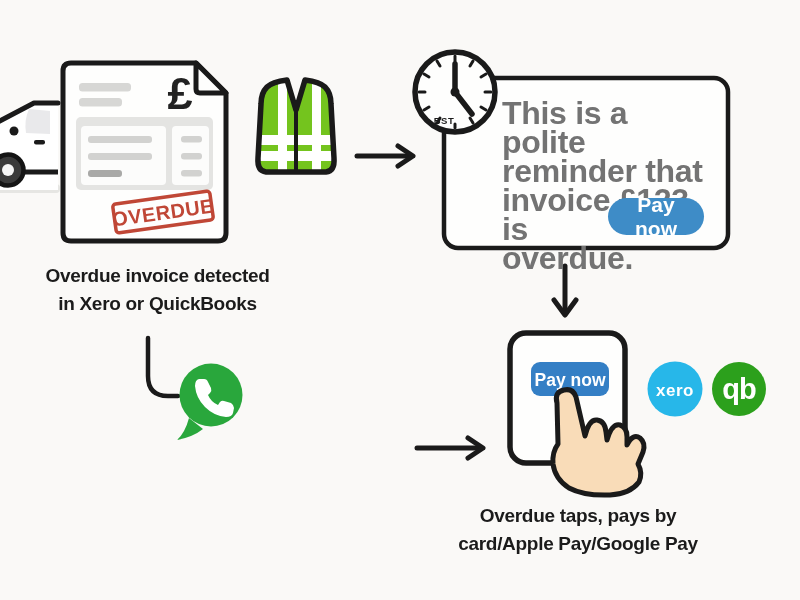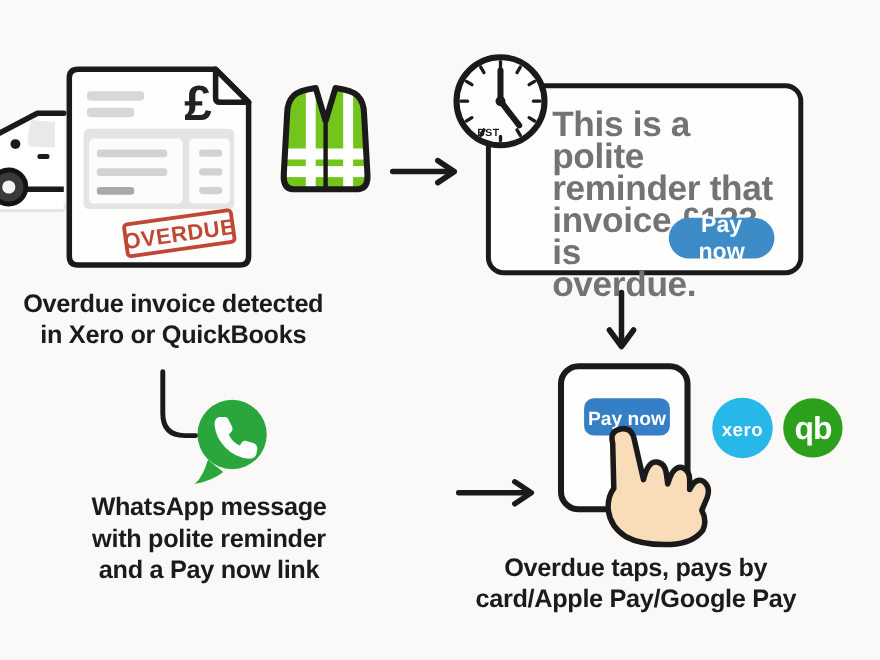--- a/index.html
+++ b/index.html
@@ -3,21 +3,21 @@
 <meta charset="utf-8">
 <style>
   html,body{margin:0;padding:0;}
   .stage{
     position:relative; width:800px; height:600px; overflow:hidden;
     background:#FAF9F7; font-family:"Liberation Sans",sans-serif;
   }
   .stage svg{position:absolute;left:0;top:0;}
   .caption{
     position:absolute; font-weight:700; color:#1B1B1B; text-align:center;
-    white-space:pre-line; font-size:23px; line-height:28px; letter-spacing:-0.3px;
+    white-space:pre-line; font-size:19px; line-height:28px; letter-spacing:-0.3px;
   }
   .msg-text{
     position:absolute; left:502px; top:99px; width:215px;
     font-weight:700; color:#737373; font-size:32px; line-height:29px;
     white-space:pre-line; letter-spacing:-0.3px;
   }
   .pill{
     position:absolute; display:flex; align-items:center; justify-content:center;
     background:#3E8CC7; color:#fff; font-weight:700; border:none;
     font-family:"Liberation Sans",sans-serif; cursor:pointer;
@@ -162,20 +162,17 @@
 <div class="msg-text">This is a polite
 reminder that
 invoice £123 is
 overdue.</div>
 
 <button class="pill msg">Pay now</button>
 
 <div class="caption" style="left:15px; top:262px; width:285px;">Overdue invoice detected
 in Xero or QuickBooks</div>
 
-<div class="caption" style="left:50px; top:446px; width:280px; line-height:28.5px;">WhatsApp message
-with polite reminder
-and a Pay now link</div>
 
 <div class="caption" style="left:428px; top:502px; width:300px;">Overdue taps, pays by
 card/Apple Pay/Google Pay</div>
 
 </div>
 
 </body></html>

